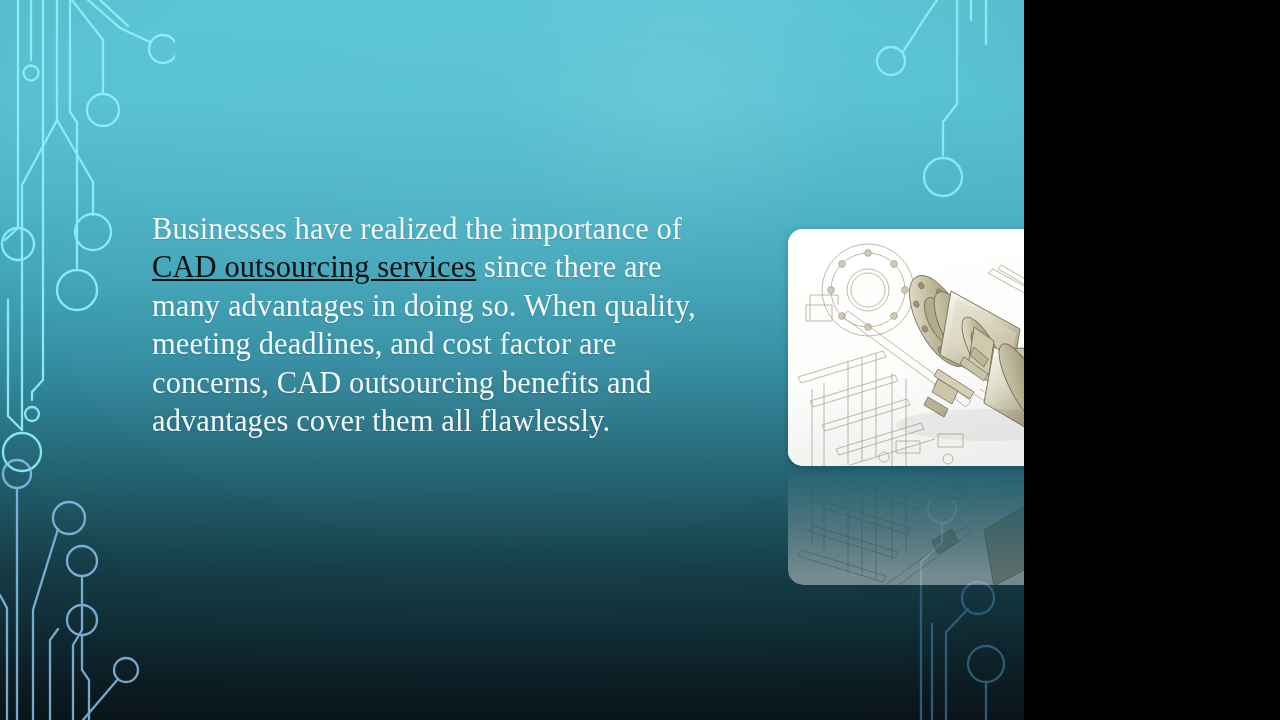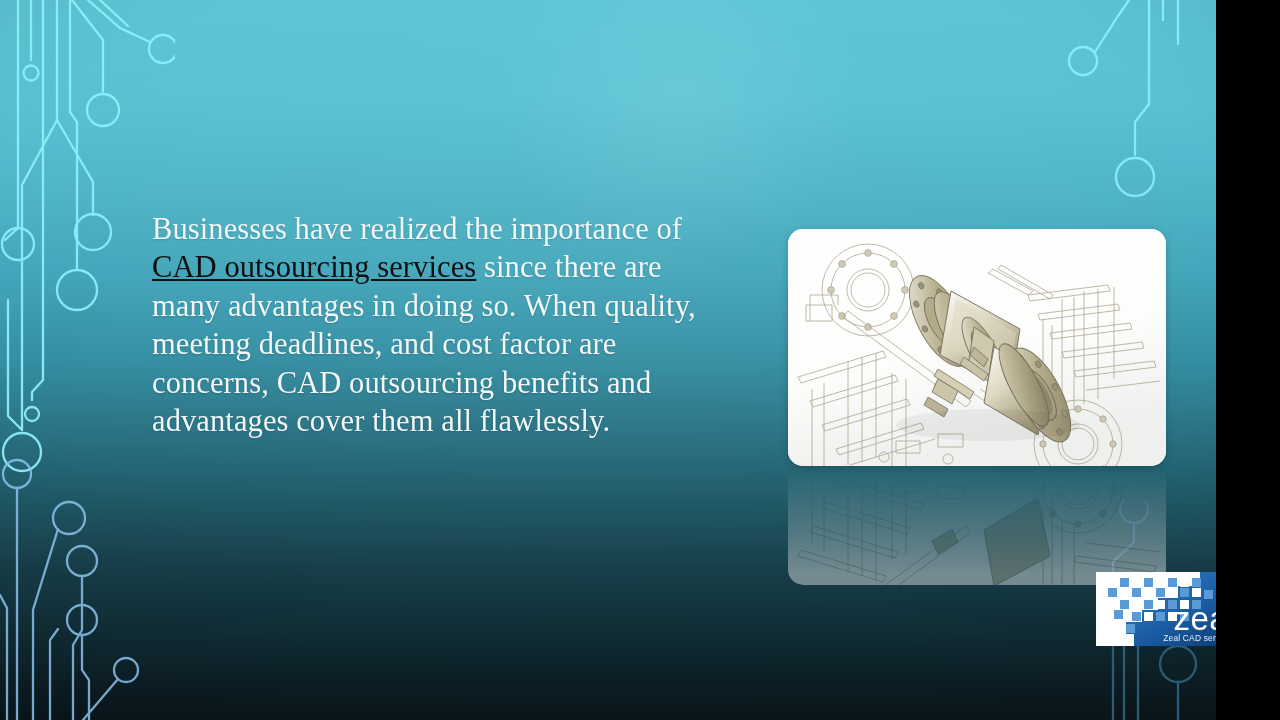--- a/index.html
+++ b/index.html
@@ -2,25 +2,26 @@
 <html><head>
 <meta charset="utf-8">
 <style>
   html, body {
     margin: 0;
     padding: 0;
     background: #000;
   }
   #slide {
     position: relative;
-    width: 1216px;
+    width: 1012px;
     height: 720px;
     overflow: hidden;
     font-family: "Liberation Serif", serif;
     background: #0b1d22;
+    padding-left: 12px;
   }
 
   
   .bg-base {
     position: absolute;
     inset: 0;
     background: linear-gradient(to bottom,
         #5cc6d6 0%,
         #58c2d3 14%,
         #4fb6c8 26%,

